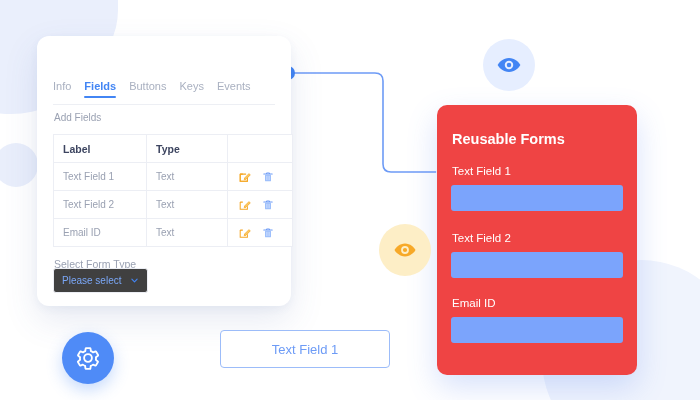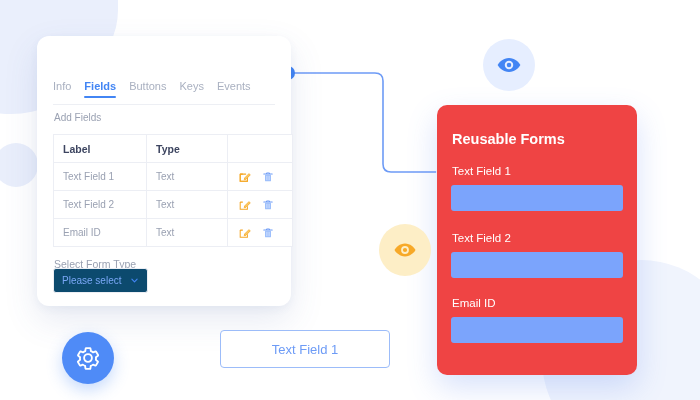--- a/index.html
+++ b/index.html
@@ -87,21 +87,21 @@
   .col-act{width:auto;}
   .acts{display:flex;align-items:center;gap:11px;padding-left:2px;}
   .ic{width:12px;height:12px;display:block;}
 
   
   .sel-label{
     position:absolute;left:17px;top:214px;font-size:10.5px;color:#9aa1b2;margin-top:8px;
   }
   .select{
     position:absolute;left:16px;top:232px;width:95px;height:25px;
-    border:1px solid #eceef4;border-radius:3px;background:#0c4a6e;
+    border:1px solid #eceef4;border-radius:3px;background:#404040;
     display:flex;align-items:center;justify-content:space-between;
     padding:0 8px;box-sizing:border-box;cursor:pointer;
   }
   .select span{font-size:10px;color:#7aa7f7;}
   .chev{width:9px;height:9px;}
 
   
   .panel{
     position:absolute;left:437px;top:105px;width:200px;height:270px;
     background:#ef4444;border-radius:10px;

